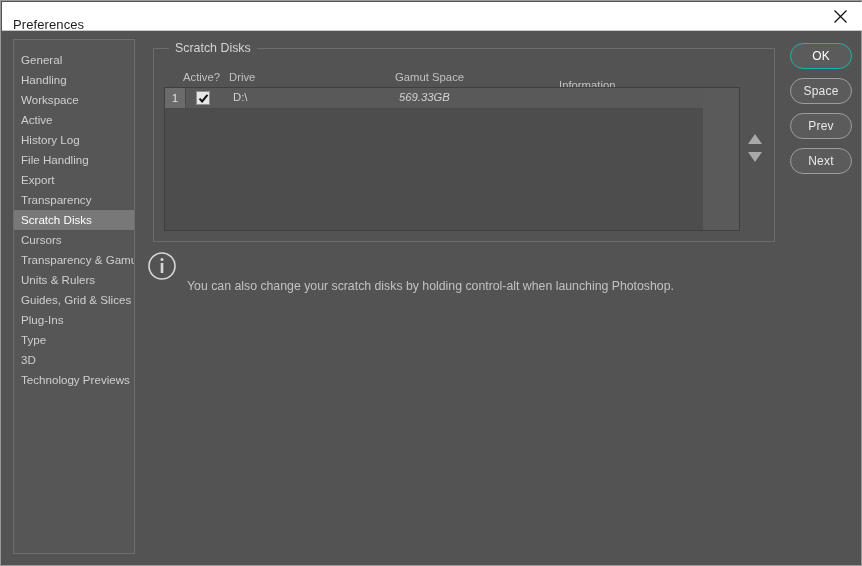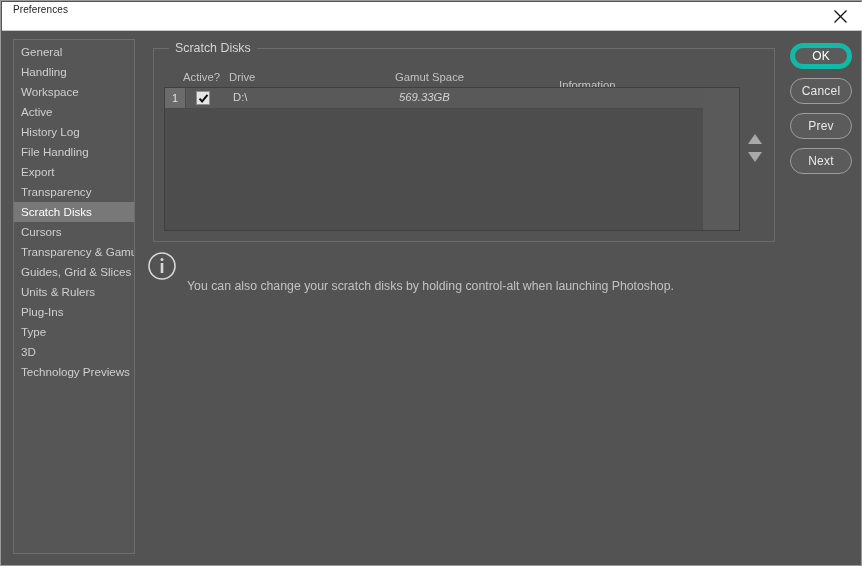--- a/index.html
+++ b/index.html
@@ -30,22 +30,22 @@
     position: absolute;
     left: 1px; top: 1px;
     width: 860px;
     height: 29px;
     background: #ffffff;
     border-bottom: 1px solid #c8c8c8;
     box-sizing: border-box;
   }
   .title-text {
     position: absolute;
-    left: 11px; top: 2px;
-    font-size: 10px;
+    left: 11px; top: 15px;
+    font-size: 13px;
     color: #1d1d1d;
     letter-spacing: 0.1px;
   }
   .close-btn {
     position: absolute;
     right: 0px; top: 0px;
     width: 44px; height: 28px;
     display: flex;
     align-items: center;
     justify-content: center;
@@ -54,21 +54,21 @@
 
   
   .sidebar {
     position: absolute;
     left: 12px; top: 38px;
     width: 122px;
     height: 515px;
     background: #565656;
     border: 1px solid #6e6e6e;
     box-sizing: border-box;
-    padding-top: 2px;
+    padding-top: 10px;
   }
   .sb-item {
     height: 20px;
     line-height: 20px;
     padding-left: 7px;
     font-size: 11.6px;
     color: #cfcfcf;
     white-space: nowrap;
     overflow: hidden;
   }
@@ -222,21 +222,21 @@
     background: #5b5b5b;
     box-sizing: border-box;
     color: #e8e8e8;
     font-size: 12px;
     display: flex;
     align-items: center;
     justify-content: center;
     letter-spacing: 0.2px;
   }
   .btn.primary {
-    border: 5px solid #14b8a6;
+    border: 1px solid #14b8a6;
     color: #ffffff;
   }
   .btn.b0 { top: 42px; }
   .btn.b1 { top: 77px; }
   .btn.b2 { top: 112px; }
   .btn.b3 { top: 147px; }
 </style>
 </head>
 <body>
 
@@ -257,22 +257,22 @@
     <div class="sb-item">Handling</div>
     <div class="sb-item">Workspace</div>
     <div class="sb-item">Active</div>
     <div class="sb-item">History Log</div>
     <div class="sb-item">File Handling</div>
     <div class="sb-item">Export</div>
     <div class="sb-item">Transparency</div>
     <div class="sb-item selected">Scratch Disks</div>
     <div class="sb-item">Cursors</div>
     <div class="sb-item">Transparency &amp; Gamut</div>
+    <div class="sb-item">Units &amp; Rulers</div>
     <div class="sb-item">Guides, Grid &amp; Slices</div>
-    <div class="sb-item">Units &amp; Rulers</div>
     <div class="sb-item">Plug-Ins</div>
     <div class="sb-item">Type</div>
     <div class="sb-item">3D</div>
     <div class="sb-item">Technology Previews</div>
   </div>
 
   <div class="groupbox"></div>
   <div class="group-legend">Scratch Disks</div>
 
   <div class="table-head">
@@ -310,17 +310,17 @@
   <div class="info-note">
     <svg class="info-icon" viewBox="0 0 30 30">
       <circle cx="15" cy="15" r="13" fill="none" stroke="#d8d8d8" stroke-width="1.6"></circle>
       <circle cx="15" cy="8.6" r="1.5" fill="#d8d8d8"></circle>
       <rect x="13.7" y="12" width="2.6" height="10" fill="#d8d8d8"></rect>
     </svg>
     <div class="info-text">You can also change your scratch disks by holding control-alt when launching Photoshop.</div>
   </div>
 
   <div class="btn primary b0">OK</div>
-  <div class="btn b1">Cancel</div>
+  <div class="btn b1">Space</div>
   <div class="btn b2">Prev</div>
   <div class="btn b3">Next</div>
 
 </div>
 
 </body></html>

